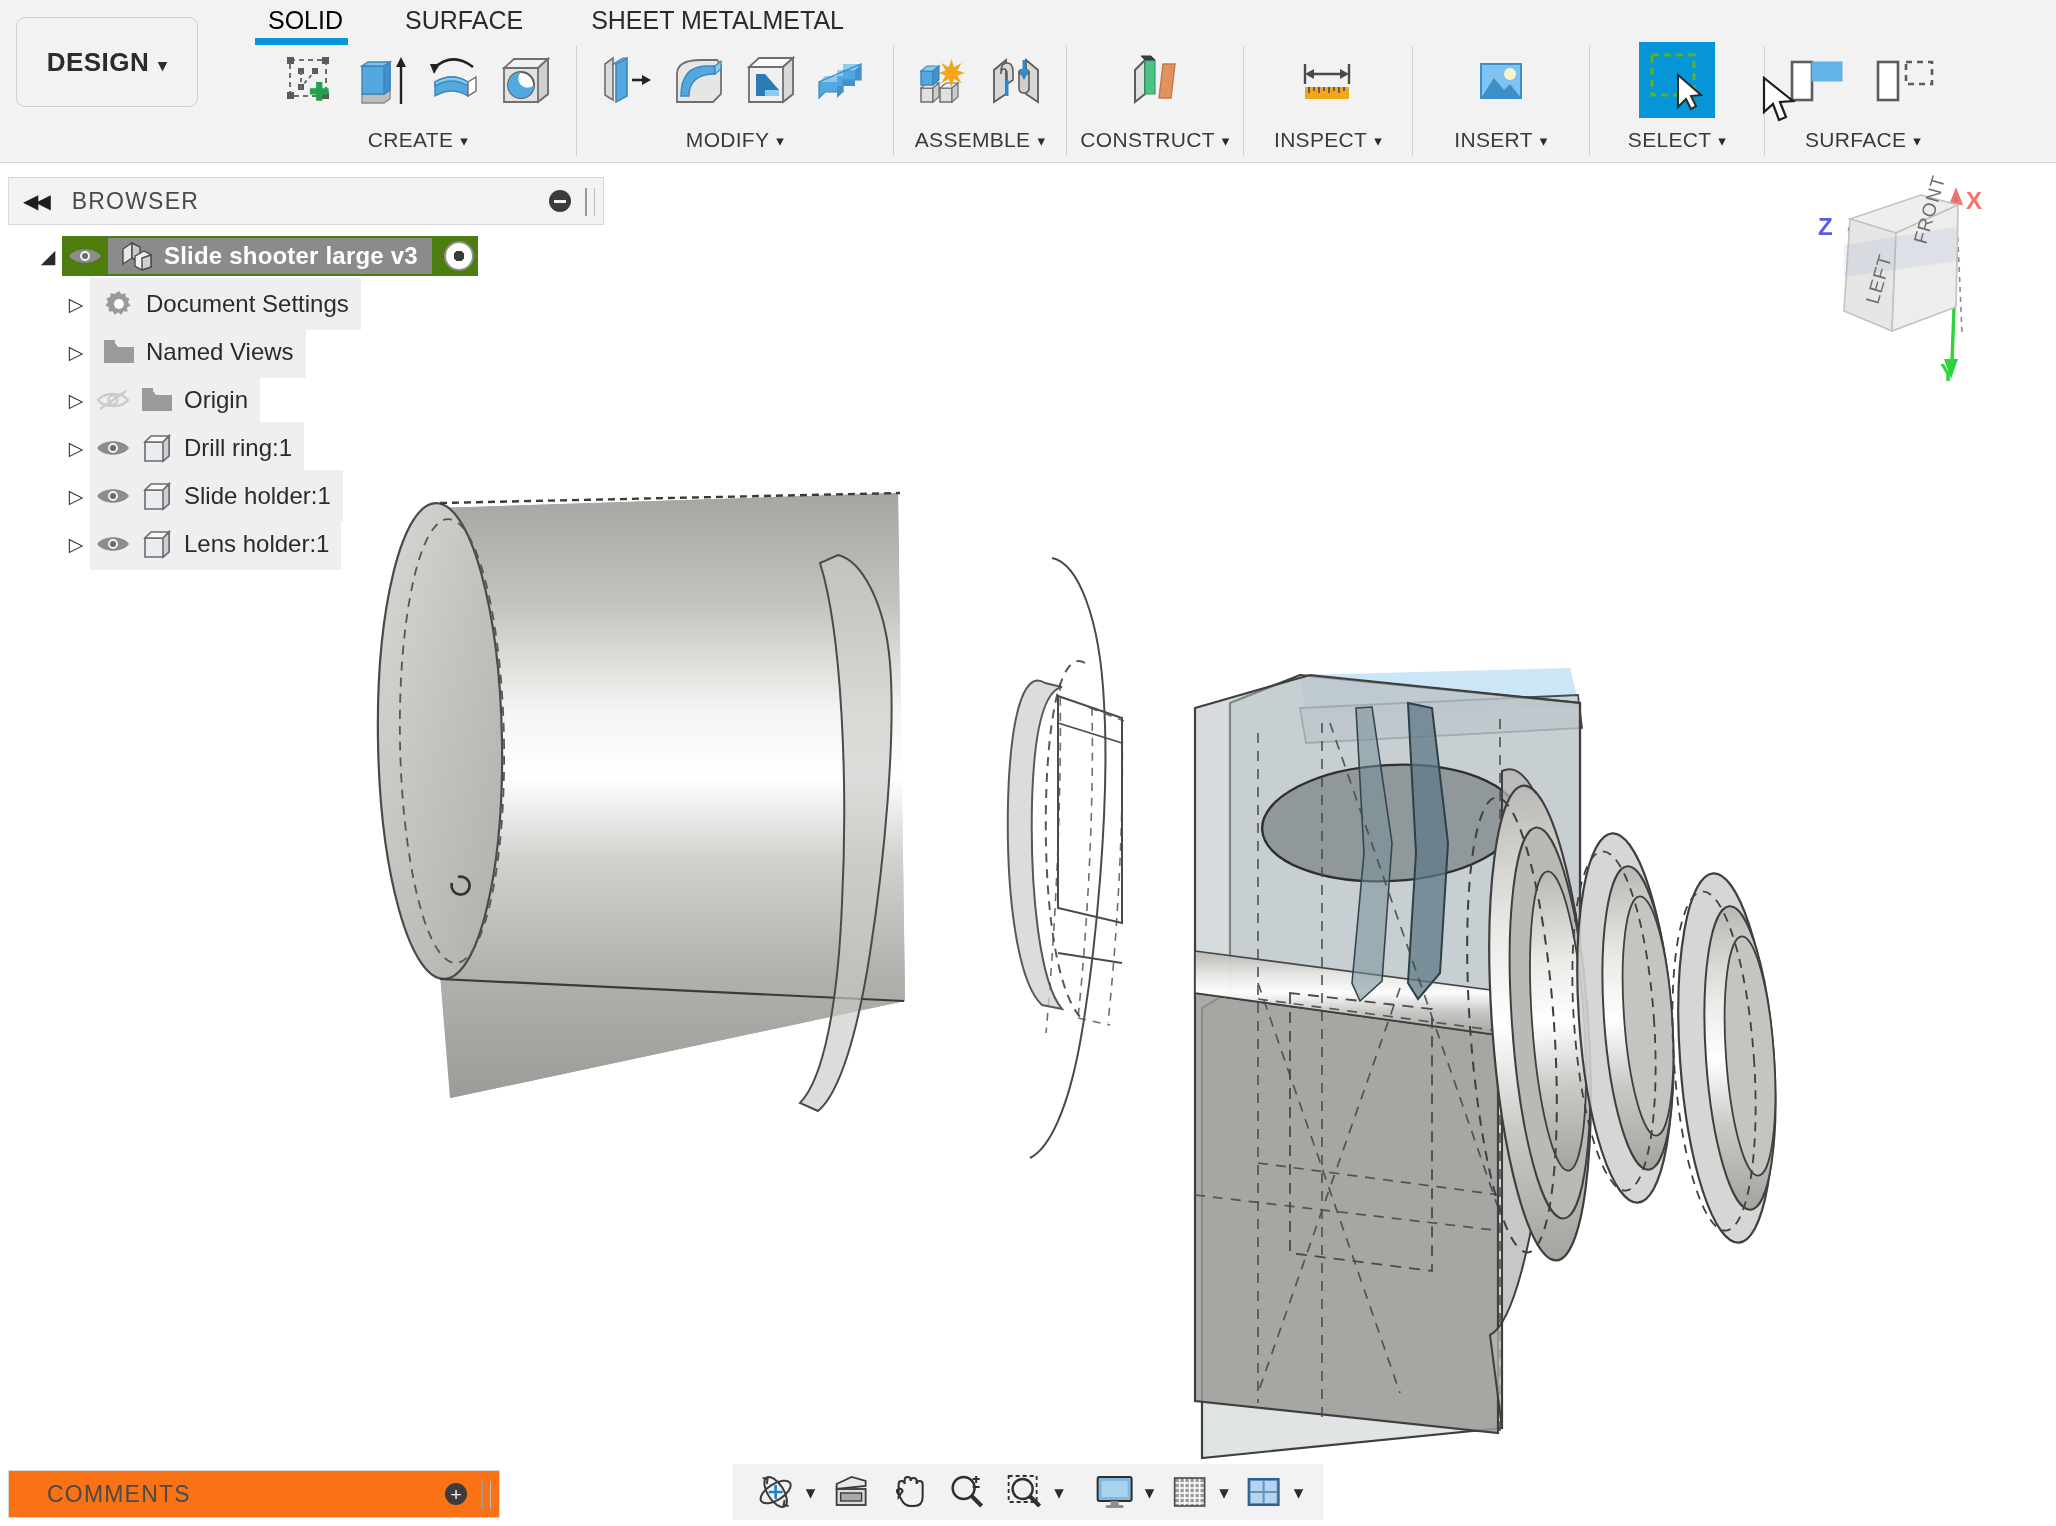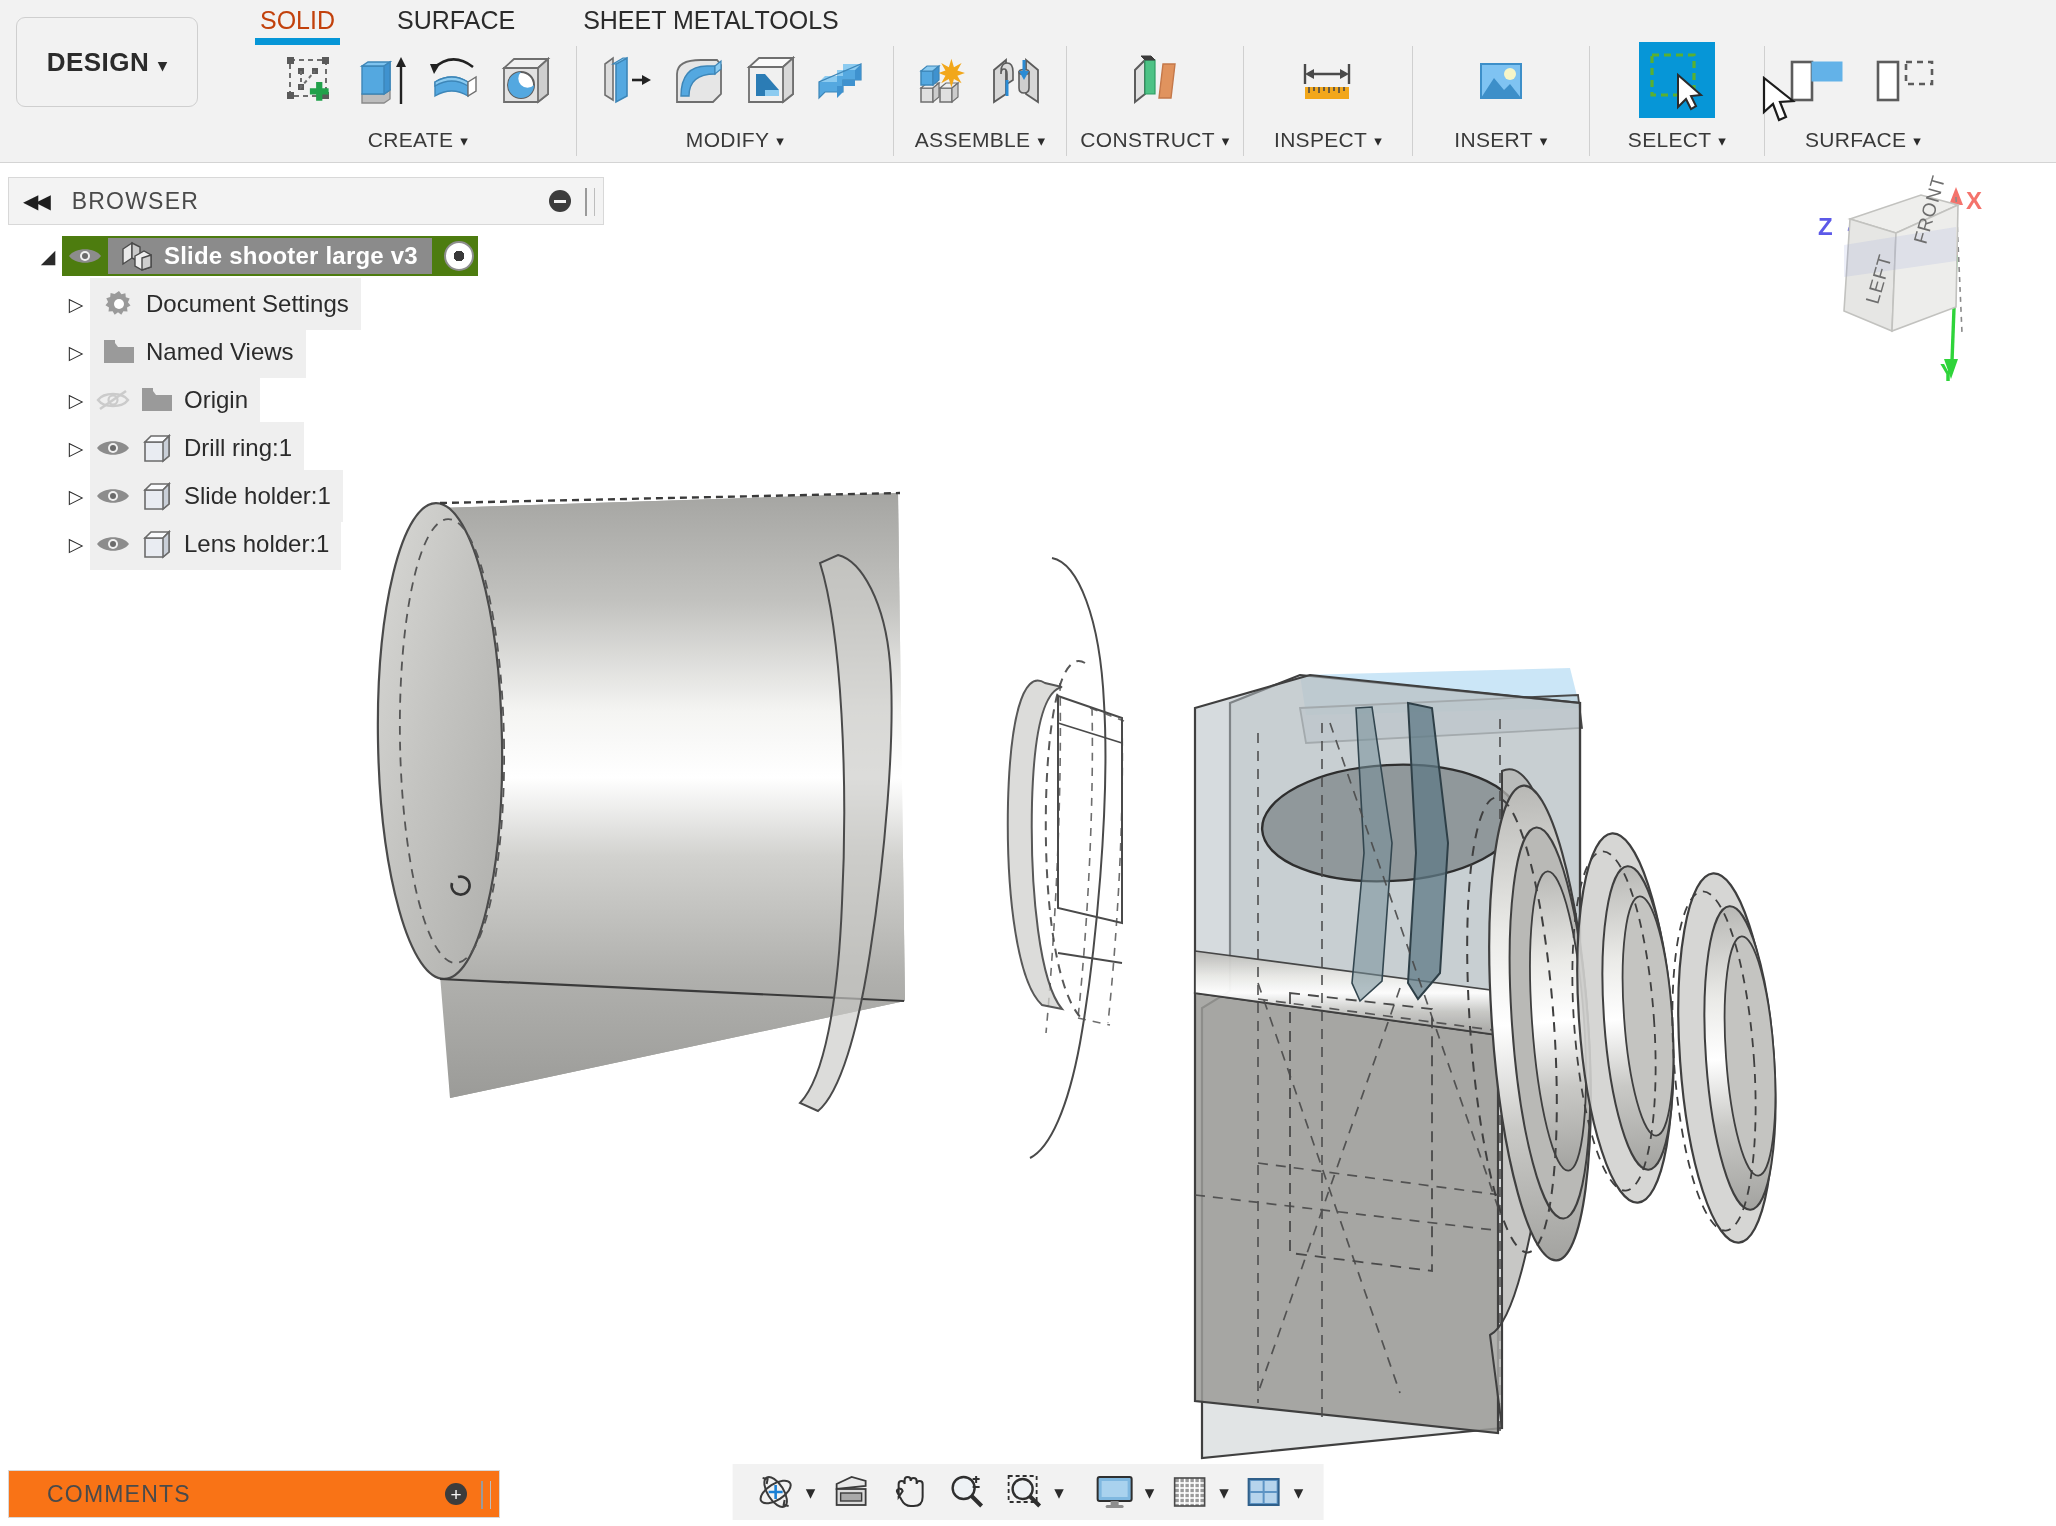--- a/index.html
+++ b/index.html
@@ -27,21 +27,21 @@
   }
   .caret { display:inline-block; margin-left: 9px; font-size: 17px; line-height:1; color:#2b2b2b; }
 
   
   .tabs { position: absolute; left: 260px; top: 0px; height: 44px; display: flex; align-items: flex-start; }
   .tab {
     position: relative; font-size: 25px; color: #2b2b2b; padding: 6px 0 0 0; margin-right: 0;
     white-space: nowrap;
   }
   .tab .txt { display:block; }
-  .tab.active .txt { color: #c2410c; font-weight: 400; }
+  .tab.active .txt { color: #000000; font-weight: 400; margin-left: 8px; }
   .tab.active .underline {
     position: absolute; left: -5px; right: -5px; bottom: -10px; height: 7px; background: #0696d7;
   }
 
   
   .panels { position: absolute; left: 260px; top: 40px; height: 122px; display: flex; align-items: stretch; }
   .panel { display: flex; flex-direction: column; position: relative; text-align: center; }
   .panel .icons { display: flex; align-items: center; height: 80px; padding: 0 14px; }
   .panel .pname {
     height: 40px; display: flex; align-items: center; justify-content: center;
@@ -144,21 +144,21 @@
         <span class="txt">SOLID</span>
         <span class="underline"></span>
       </div>
       <div class="tab" style="margin-right:68px">
         <span class="txt">SURFACE</span>
       </div>
       <div class="tab" style="">
         <span class="txt">SHEET METAL</span>
       </div>
       <div class="tab">
-        <span class="txt">TOOLS</span>
+        <span class="txt">METAL</span>
       </div>
     </div>
 
     <div class="panels">
 
       <div class="panel">
         <div class="icons">
           <div class="icon-btn">
             <svg width="56" height="56" viewBox="0 0 56 56">
               <rect x="8" y="8" width="36" height="36" fill="none" stroke="#6e6e6e" stroke-width="2" stroke-dasharray="5,4"></rect>

